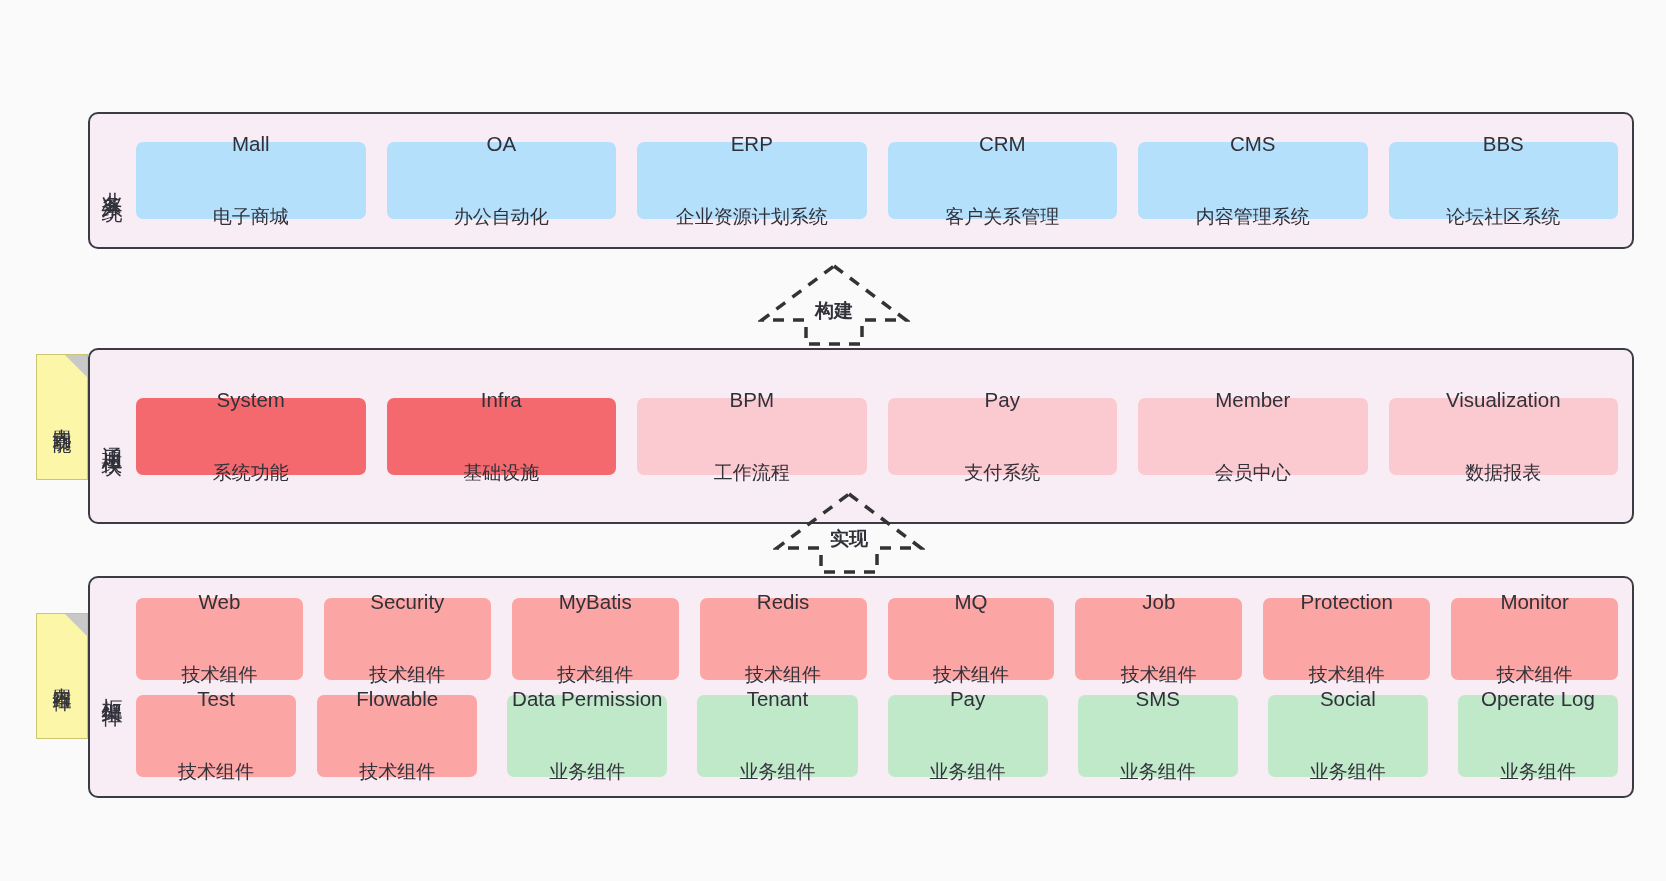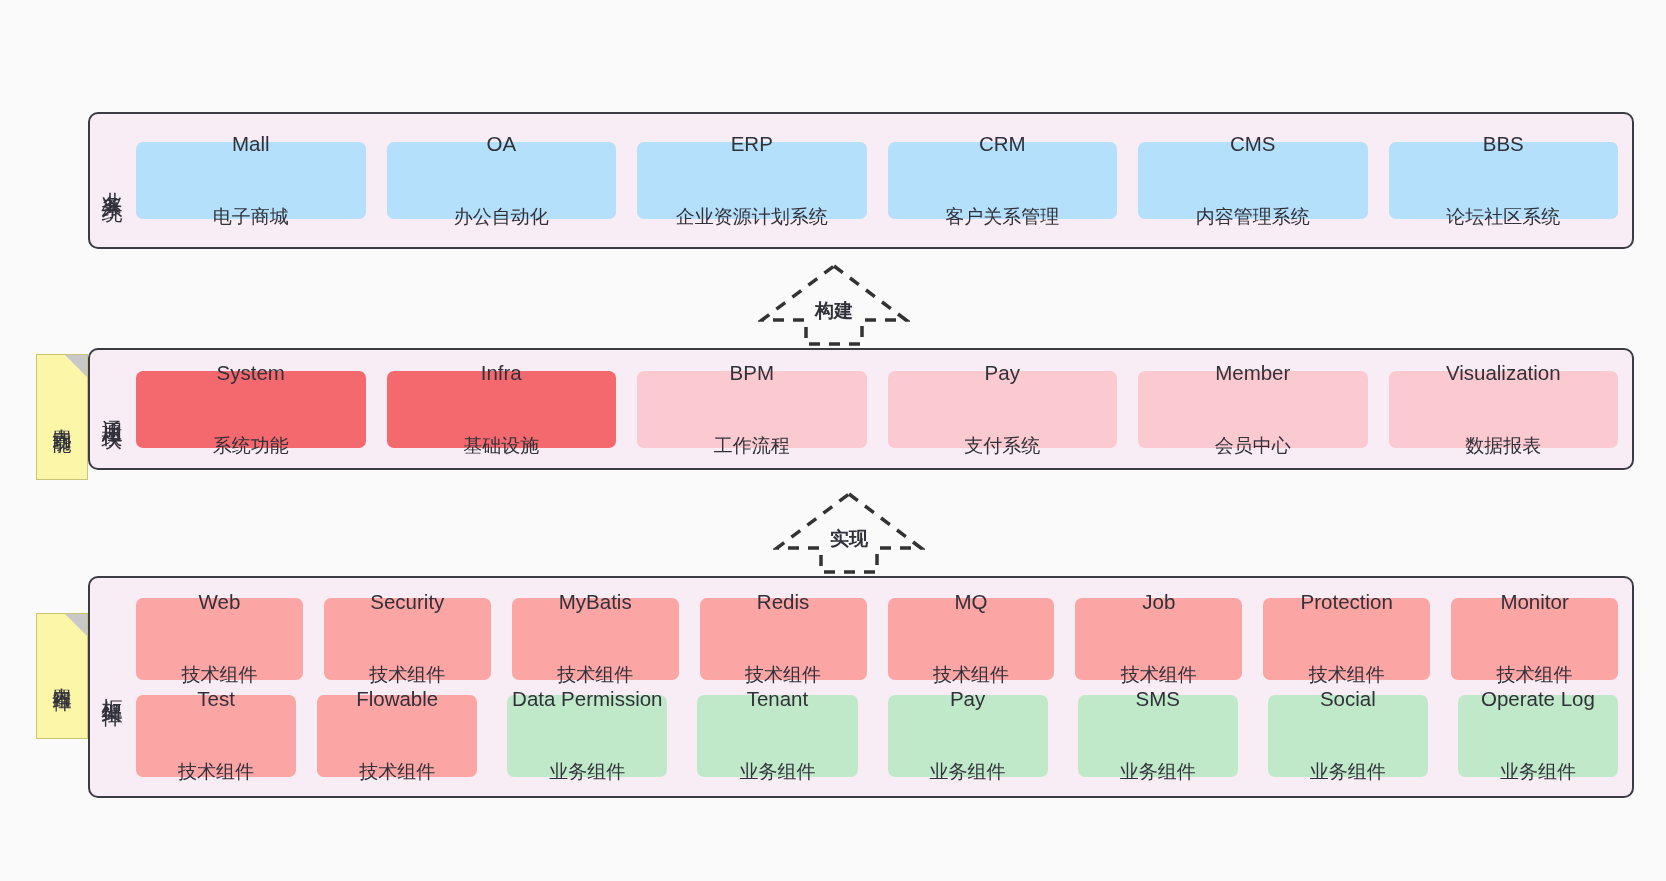--- a/index.html
+++ b/index.html
@@ -76,21 +76,21 @@
   .c-blue      { background: #b5e0fb; }
   .c-red       { background: #f4696e; }
   .c-pink      { background: #fbc9d0; }
   .c-green     { background: #fca5a5; }
   .c-lgreen    { background: #c0e9ca; margin-left: 9px; }
 
   
   #layer-business { left: 88px;  top: 112px; width: 1546px; height: 137px; }
   #layer-business .card { height: 77px; }
 
-  #layer-common   { left: 88px;  top: 348px; width: 1546px; height: 122px; }
+  #layer-common   { left: 88px;  top: 348px; width: 1546px; height: 176px; }
   #layer-common .card { height: 77px; }
 
   #layer-framework{ left: 88px;  top: 576px; width: 1546px; height: 222px; }
   #layer-framework .card { height: 82px; }
   #layer-framework .layer-body { gap: 15px; }
 
   
   .note {
     position: absolute;
     width: 52px;

